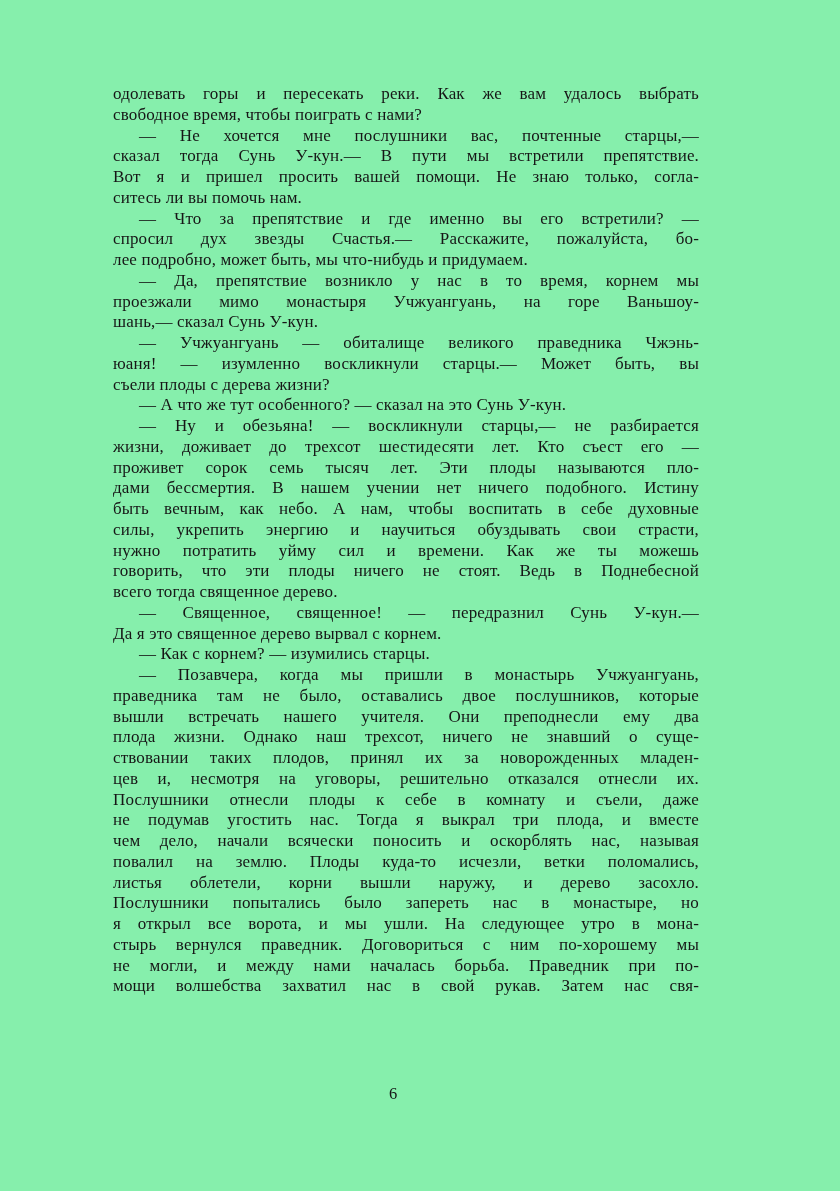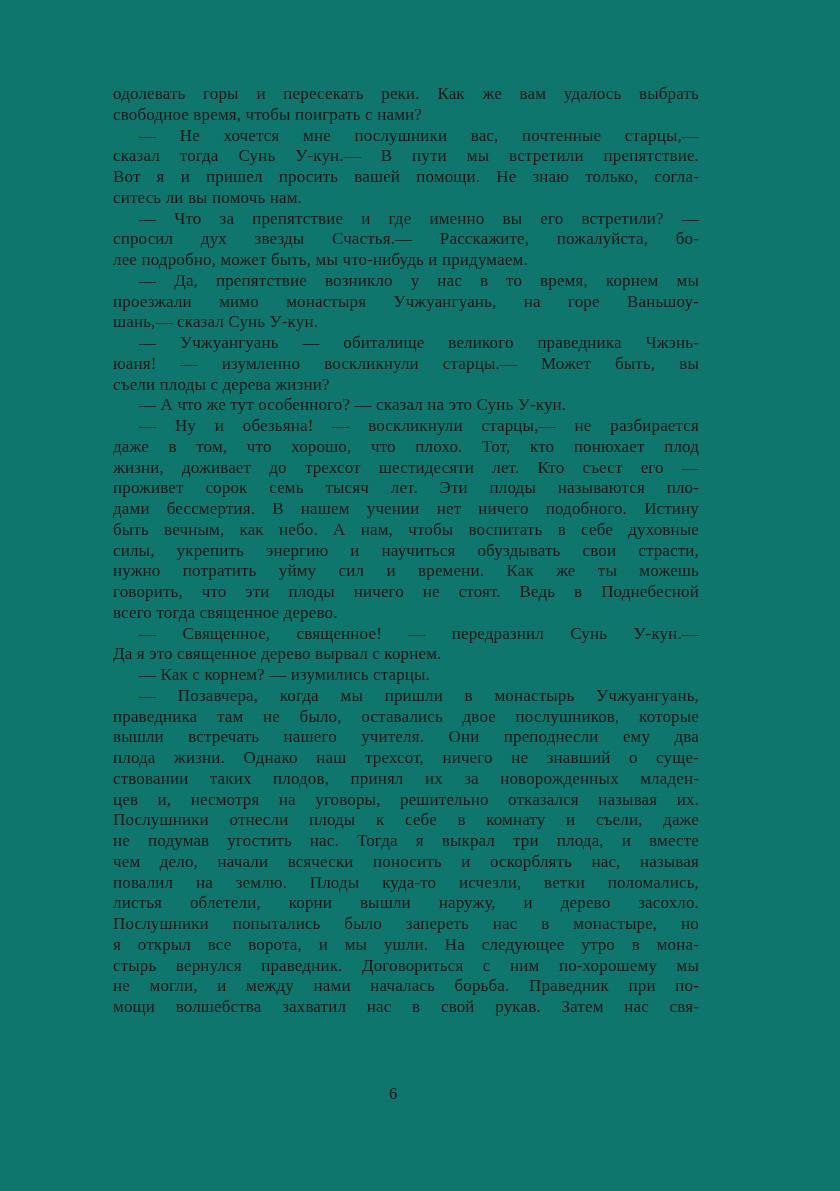--- a/index.html
+++ b/index.html
@@ -9,21 +9,21 @@
     body {
       width: 840px;
       height: 1191px;
       background: #ffffff;
       font-family: "Liberation Serif", serif;
     }
     .page {
       position: relative;
       width: 840px;
       height: 1191px;
-      background: #0f766e;
+      background: #86efac;
       overflow: hidden;
     }
     .text-block {
       position: absolute;
       left: 113px;
       top: 84px;
       width: 586px;
     }
     .line {
       font-size: 17px;
@@ -66,38 +66,37 @@
       <div class="line">спросил дух звезды Счастья.— Расскажите, пожалуйста, бо-</div>
       <div class="line end">лее подробно, может быть, мы что-нибудь и придумаем.</div>
       <div class="line indent">— Да, препятствие возникло у нас в то время, корнем мы</div>
       <div class="line">проезжали мимо монастыря Учжуангуань, на горе Ваньшоу-</div>
       <div class="line end">шань,— сказал Сунь У-кун.</div>
       <div class="line indent">— Учжуангуань — обиталище великого праведника Чжэнь-</div>
       <div class="line">юаня! — изумленно воскликнули старцы.— Может быть, вы</div>
       <div class="line end">съели плоды с дерева жизни?</div>
       <div class="line indent end">— А что же тут особенного? — сказал на это Сунь У-кун.</div>
       <div class="line indent">— Ну и обезьяна! — воскликнули старцы,— не разбирается</div>
-      <div class="line">даже в том, что хорошо, что плохо. Тот, кто понюхает плод</div>
       <div class="line">жизни, доживает до трехсот шестидесяти лет. Кто съест его —</div>
       <div class="line">проживет сорок семь тысяч лет. Эти плоды называются пло-</div>
       <div class="line">дами бессмертия. В нашем учении нет ничего подобного. Истину</div>
       <div class="line">быть вечным, как небо. А нам, чтобы воспитать в себе духовные</div>
       <div class="line">силы, укрепить энергию и научиться обуздывать свои страсти,</div>
       <div class="line">нужно потратить уйму сил и времени. Как же ты можешь</div>
       <div class="line">говорить, что эти плоды ничего не стоят. Ведь в Поднебесной</div>
       <div class="line end">всего тогда священное дерево.</div>
       <div class="line indent">— Священное, священное! — передразнил Сунь У-кун.—</div>
       <div class="line end">Да я это священное дерево вырвал с корнем.</div>
       <div class="line indent end">— Как с корнем? — изумились старцы.</div>
       <div class="line indent">— Позавчера, когда мы пришли в монастырь Учжуангуань,</div>
       <div class="line">праведника там не было, оставались двое послушников, которые</div>
       <div class="line">вышли встречать нашего учителя. Они преподнесли ему два</div>
       <div class="line">плода жизни. Однако наш трехсот, ничего не знавший о суще-</div>
       <div class="line">ствовании таких плодов, принял их за новорожденных младен-</div>
-      <div class="line">цев и, несмотря на уговоры, решительно отказался называя их.</div>
+      <div class="line">цев и, несмотря на уговоры, решительно отказался отнесли их.</div>
       <div class="line">Послушники отнесли плоды к себе в комнату и съели, даже</div>
       <div class="line">не подумав угостить нас. Тогда я выкрал три плода, и вместе</div>
       <div class="line">чем дело, начали всячески поносить и оскорблять нас, называя</div>
       <div class="line">повалил на землю. Плоды куда-то исчезли, ветки поломались,</div>
       <div class="line">листья облетели, корни вышли наружу, и дерево засохло.</div>
       <div class="line">Послушники попытались было запереть нас в монастыре, но</div>
       <div class="line">я открыл все ворота, и мы ушли. На следующее утро в мона-</div>
       <div class="line">стырь вернулся праведник. Договориться с ним по-хорошему мы</div>
       <div class="line">не могли, и между нами началась борьба. Праведник при по-</div>
       <div class="line">мощи волшебства захватил нас в свой рукав. Затем нас свя-</div>

